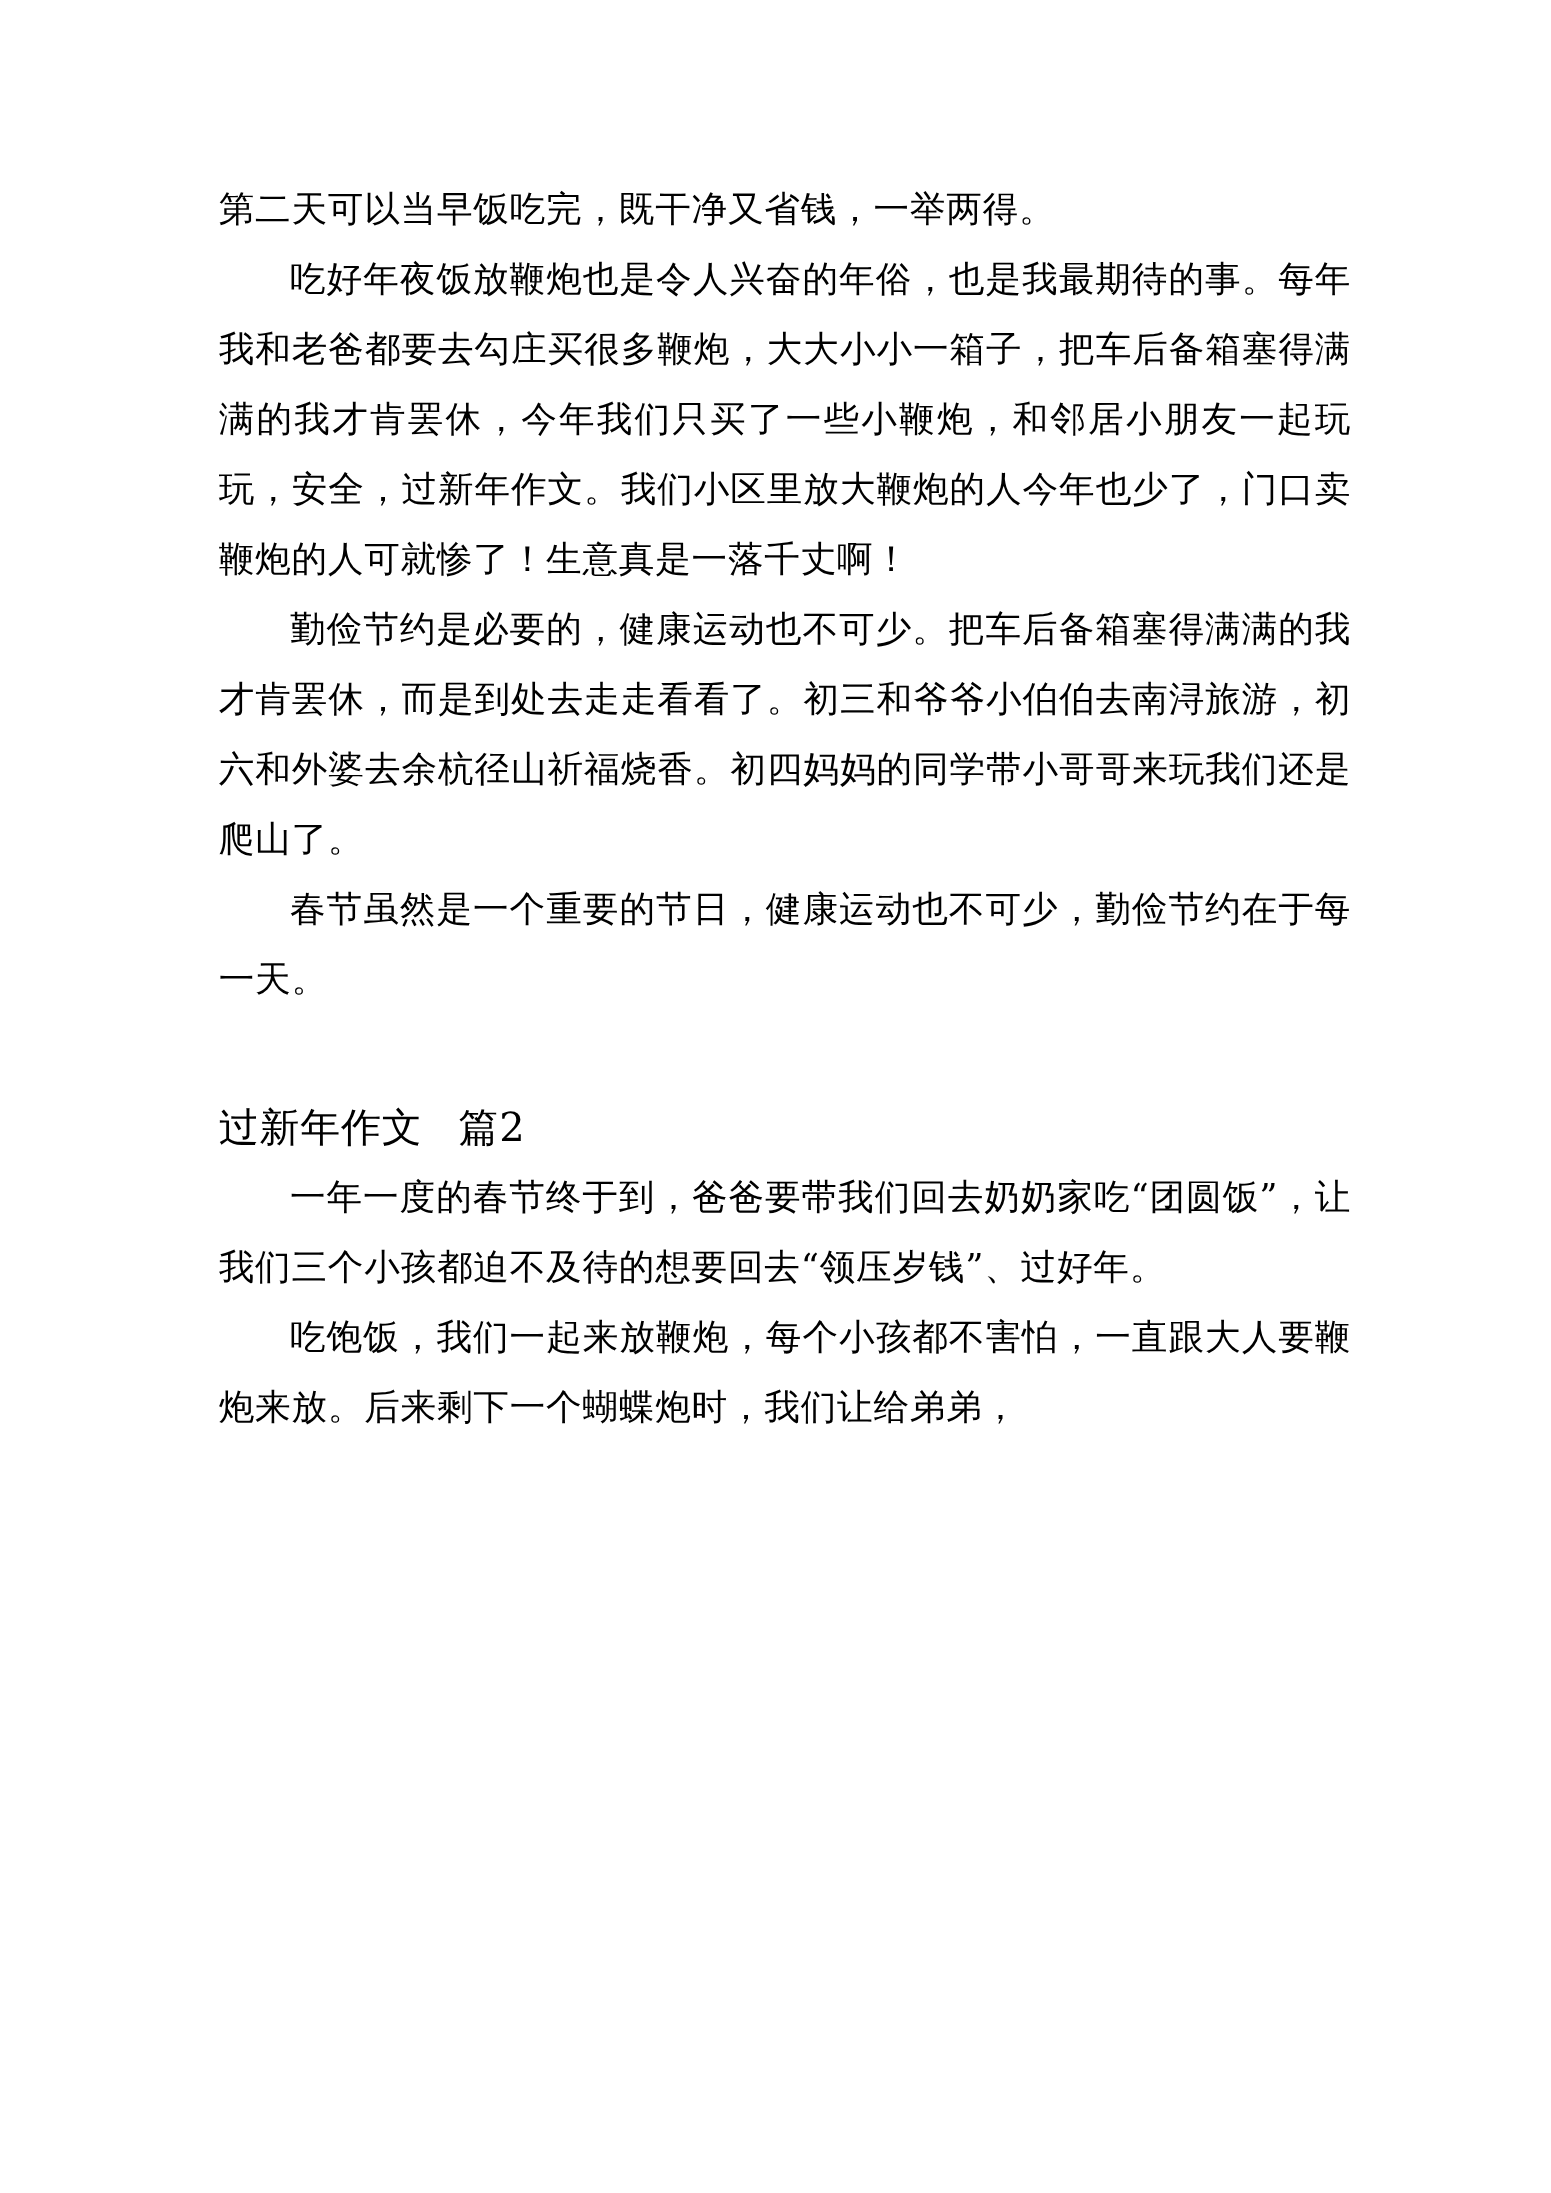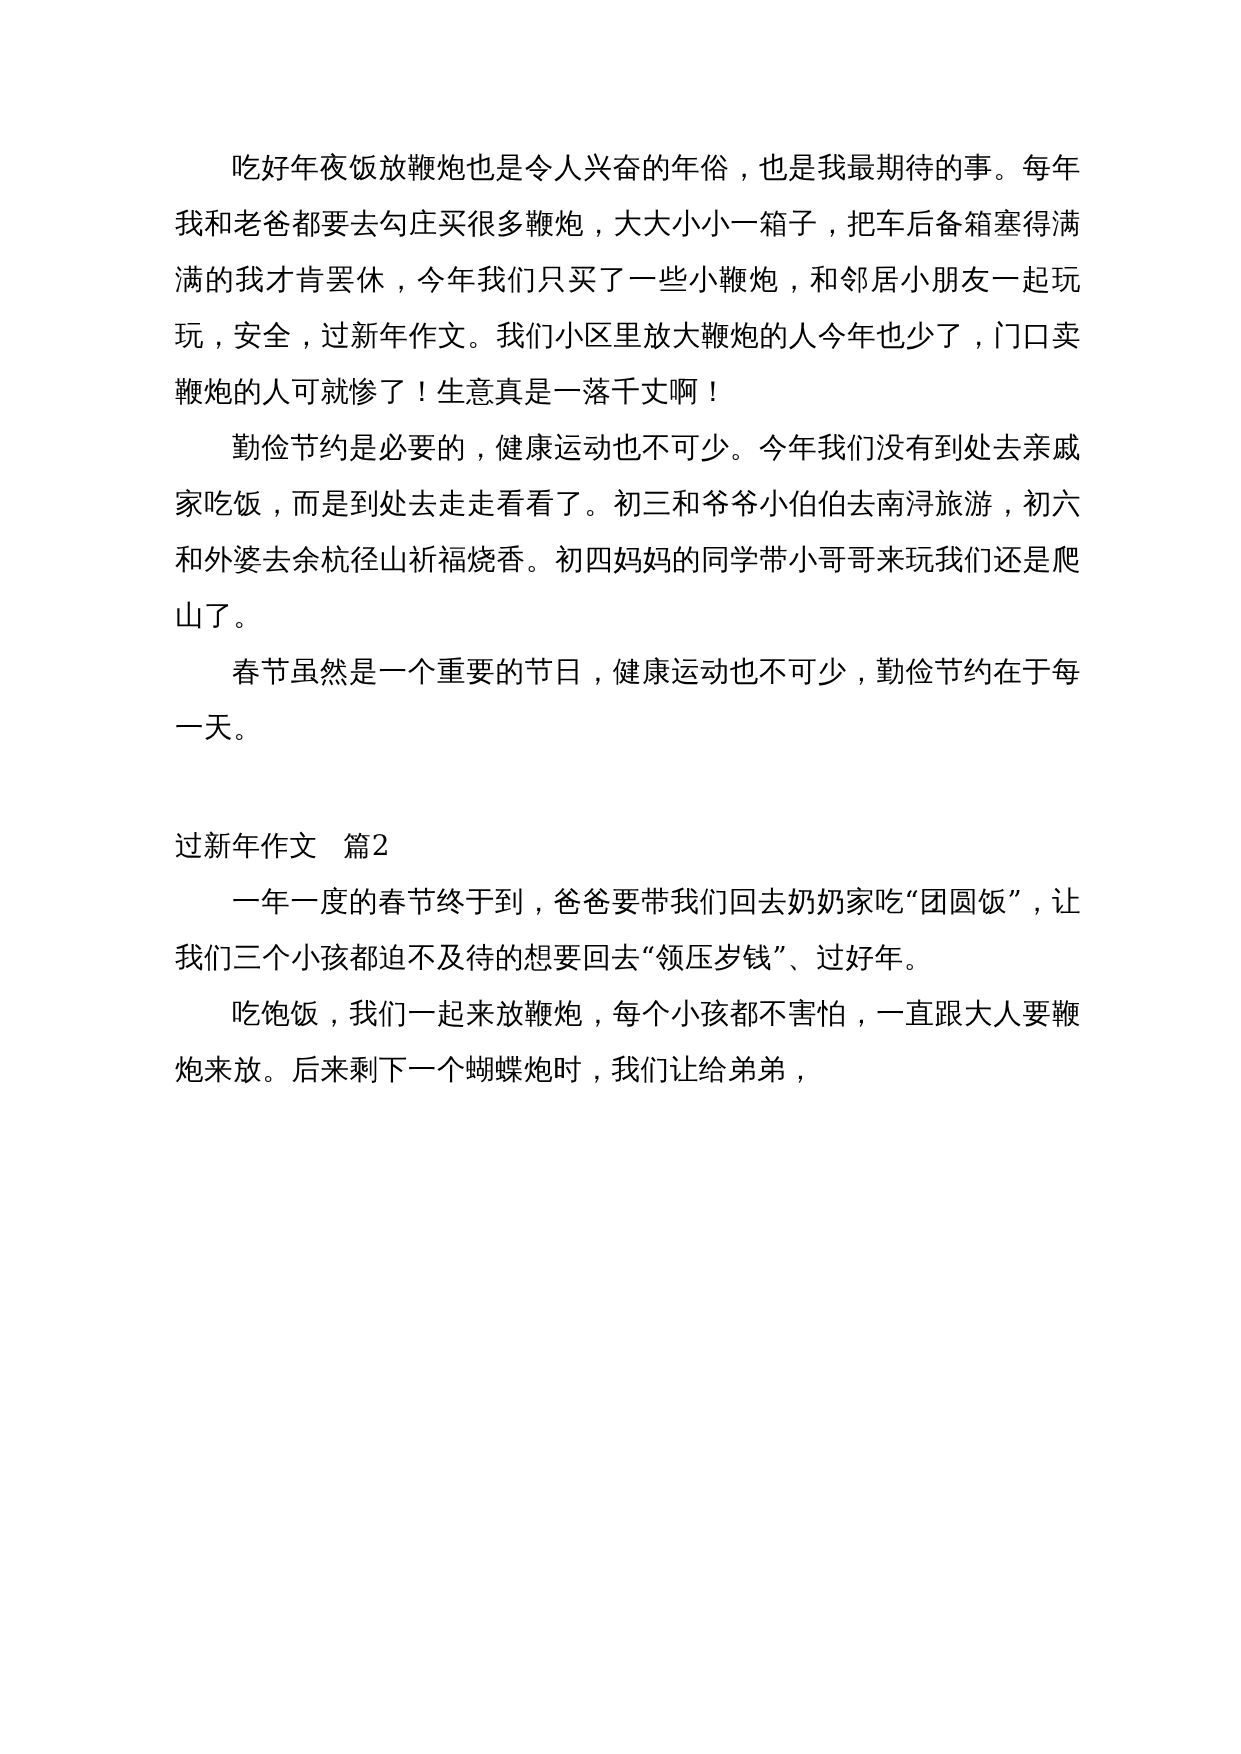--- a/index.html
+++ b/index.html
@@ -33,38 +33,39 @@
   }
   .para {
     text-indent: 2em;
   }
   .para-noindent {
     text-indent: 0;
   }
   .section-heading {
     margin-top: 62px;
     text-indent: 0;
-    font-size: 28px;
+    font-size: 32px;
     line-height: 56px;
   }
   .heading-gap {
     display: inline-block;
     width: 0.9em;
   }
 </style>
 </head>
 <body>
 
 <div class="page">
   <div class="doc-body">
 
+    <p class="para-noindent">第二天可以当早饭吃完，既干净又省钱，一举两得。</p>
 
     <p class="para">吃好年夜饭放鞭炮也是令人兴奋的年俗，也是我最期待的事。每年我和老爸都要去勾庄买很多鞭炮，大大小小一箱子，把车后备箱塞得满满的我才肯罢休，今年我们只买了一些小鞭炮，和邻居小朋友一起玩玩，安全，过新年作文。我们小区里放大鞭炮的人今年也少了，门口卖鞭炮的人可就惨了！生意真是一落千丈啊！</p>
 
-    <p class="para">勤俭节约是必要的，健康运动也不可少。今年我们没有到处去亲戚家吃饭，而是到处去走走看看了。初三和爷爷小伯伯去南浔旅游，初六和外婆去余杭径山祈福烧香。初四妈妈的同学带小哥哥来玩我们还是爬山了。</p>
+    <p class="para">勤俭节约是必要的，健康运动也不可少。把车后备箱塞得满满的我才肯罢休，而是到处去走走看看了。初三和爷爷小伯伯去南浔旅游，初六和外婆去余杭径山祈福烧香。初四妈妈的同学带小哥哥来玩我们还是爬山了。</p>
 
     <p class="para">春节虽然是一个重要的节日，健康运动也不可少，勤俭节约在于每一天。</p>
 
     <p class="section-heading"><span>过新年作文</span><span class="heading-gap"></span><span>篇2</span></p>
 
     <p class="para">一年一度的春节终于到，爸爸要带我们回去奶奶家吃“团圆饭”，让我们三个小孩都迫不及待的想要回去“领压岁钱”、过好年。</p>
 
 
     <p class="para">吃饱饭，我们一起来放鞭炮，每个小孩都不害怕，一直跟大人要鞭炮来放。后来剩下一个蝴蝶炮时，我们让给弟弟，</p>
 

